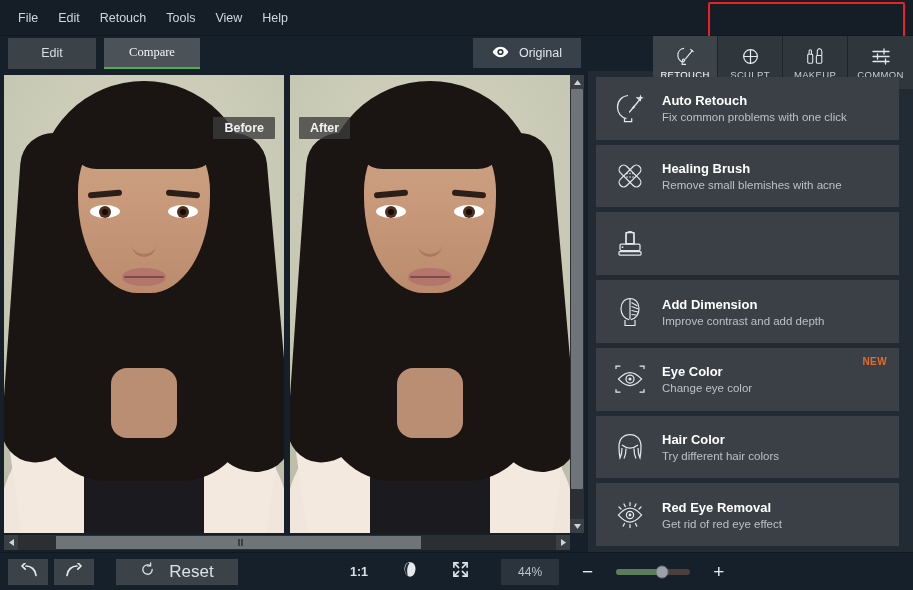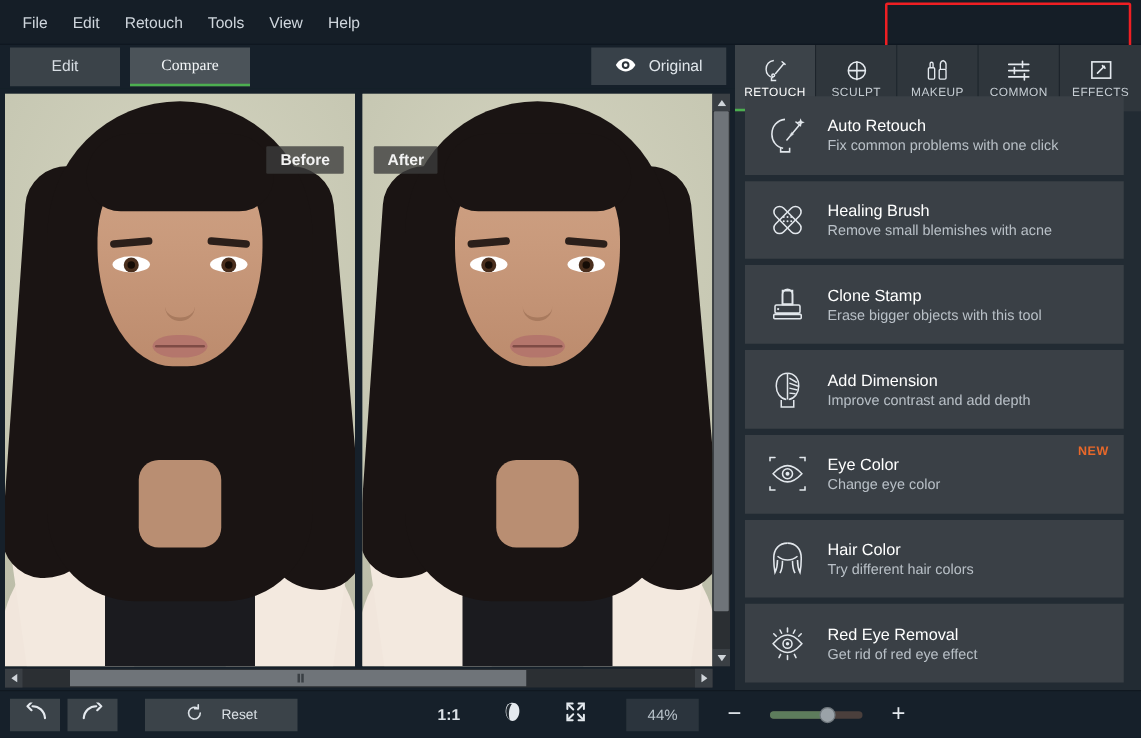--- a/index.html
+++ b/index.html
@@ -301,21 +301,21 @@
     position: relative;
     height: 64px;
     background: #3a4046;
     display: flex; align-items: center;
     gap: 12px;
     padding: 0 12px 0 14px;
     cursor: pointer;
   }
   .tool-icon { width: 40px; flex: 0 0 40px; display: flex; align-items: center; justify-content: center; color: #dfe4e9; }
   .tool-txt { display: flex; flex-direction: column; gap: 3px; min-width: 0; }
-  .tool-title { color: #ffffff; font-size: 13px; font-weight: normal; }
+  .tool-title { color: #ffffff; font-size: 13px; font-weight: bold; }
   .tool-sub { color: #b9c0c7; font-size: 11.5px; }
   .badge-new {
     position: absolute;
     right: 12px; top: 8px;
     color: #e8682a;
     font-size: 10px;
     font-weight: bold;
     letter-spacing: .4px;
   }
 
@@ -335,21 +335,21 @@
     background: #3b4349;
     display: flex; align-items: center; justify-content: center;
     cursor: pointer; color: #e2e7ec;
   }
   .reset-btn {
     margin-left: 16px;
     width: 122px; height: 26px;
     background: #3b4349;
     display: flex; align-items: center; justify-content: center;
     gap: 14px;
-    color: #dbe1e6; font-size: 11px;
+    color: #dbe1e6; font-size: 17px;
     cursor: pointer;
   }
   .zoomgroup {
     display: flex; align-items: center;
     gap: 14px;
     margin-left: 96px;
   }
   .ratio-btn {
     color: #dbe1e6; font-size: 12.5px; font-weight: bold;
     padding: 4px 10px; cursor: pointer;
@@ -452,30 +452,20 @@
         <span>MAKEUP</span>
       </div>
       <div class="rtab">
         <span class="ricon">
           <svg width="20" height="19" viewBox="0 0 20 19" fill="none" stroke="#e4e9ee" stroke-width="1.3" stroke-linecap="round">
             <path d="M2 4.5h16M2 9.5h16M2 14.5h16"></path>
             <path d="M13 2v5M6.5 7v5M14.5 12v5"></path>
           </svg>
         </span>
         <span>COMMON</span>
-      </div>
-      <div class="rtab">
-        <span class="ricon">
-          <svg width="20" height="19" viewBox="0 0 20 19" fill="none" stroke="#e4e9ee" stroke-width="1.3">
-            <rect x="2.5" y="2.5" width="15" height="13"></rect>
-            <path d="M7 11.5l5.5-5.5" stroke-linecap="round"></path>
-            <path d="M11 5.5l2 2" stroke-linecap="round"></path>
-          </svg>
-        </span>
-        <span>EFFECTS</span>
       </div>
     </div>
   </div>
 
   <div class="body">
 
     <div class="canvas-area">
       <div class="panes">
 
         <div class="pane">
@@ -613,24 +603,20 @@
       <div class="tool">
         <div class="tool-icon">
           <svg width="32" height="32" viewBox="0 0 32 32" fill="none" stroke="#e2e7ec" stroke-width="1.25">
             <path d="M12 4.5h8v11h-8z" rx="3"></path>
             <path d="M12 7.5a4 4 0 0 1 8 0v8h-8z"></path>
             <rect x="6" y="16" width="20" height="6.5" rx="1.2"></rect>
             <rect x="5" y="23.5" width="22" height="3.5" rx=".8"></rect>
             <circle cx="8.5" cy="19.2" r=".9" fill="#e2e7ec" stroke="none"></circle>
           </svg>
         </div>
-        <div class="tool-txt">
-          <span class="tool-title">Clone Stamp</span>
-          <span class="tool-sub">Erase bigger objects with this tool</span>
-        </div>
       </div>
 
       <div class="tool">
         <div class="tool-icon">
           <svg width="32" height="34" viewBox="0 0 32 34" fill="none" stroke="#e2e7ec" stroke-width="1.2">
             <path d="M16 3.5C10.5 3.5 7 8 7 13.8c0 5.5 3.3 10 8 10.8"></path>
             <path d="M16 3.5c5.5 0 9 4.5 9 10.3 0 5.5-3.3 10-8 10.8"></path>
             <path d="M16 3.5v21"></path>
             <path d="M11 25v5.5h10V25"></path>
             <path d="M17.5 7.5l6 3.5M17.5 11.5l7 2.5M17.5 15.5l6.5 1.5M17.5 19.5l5 .5"></path>

